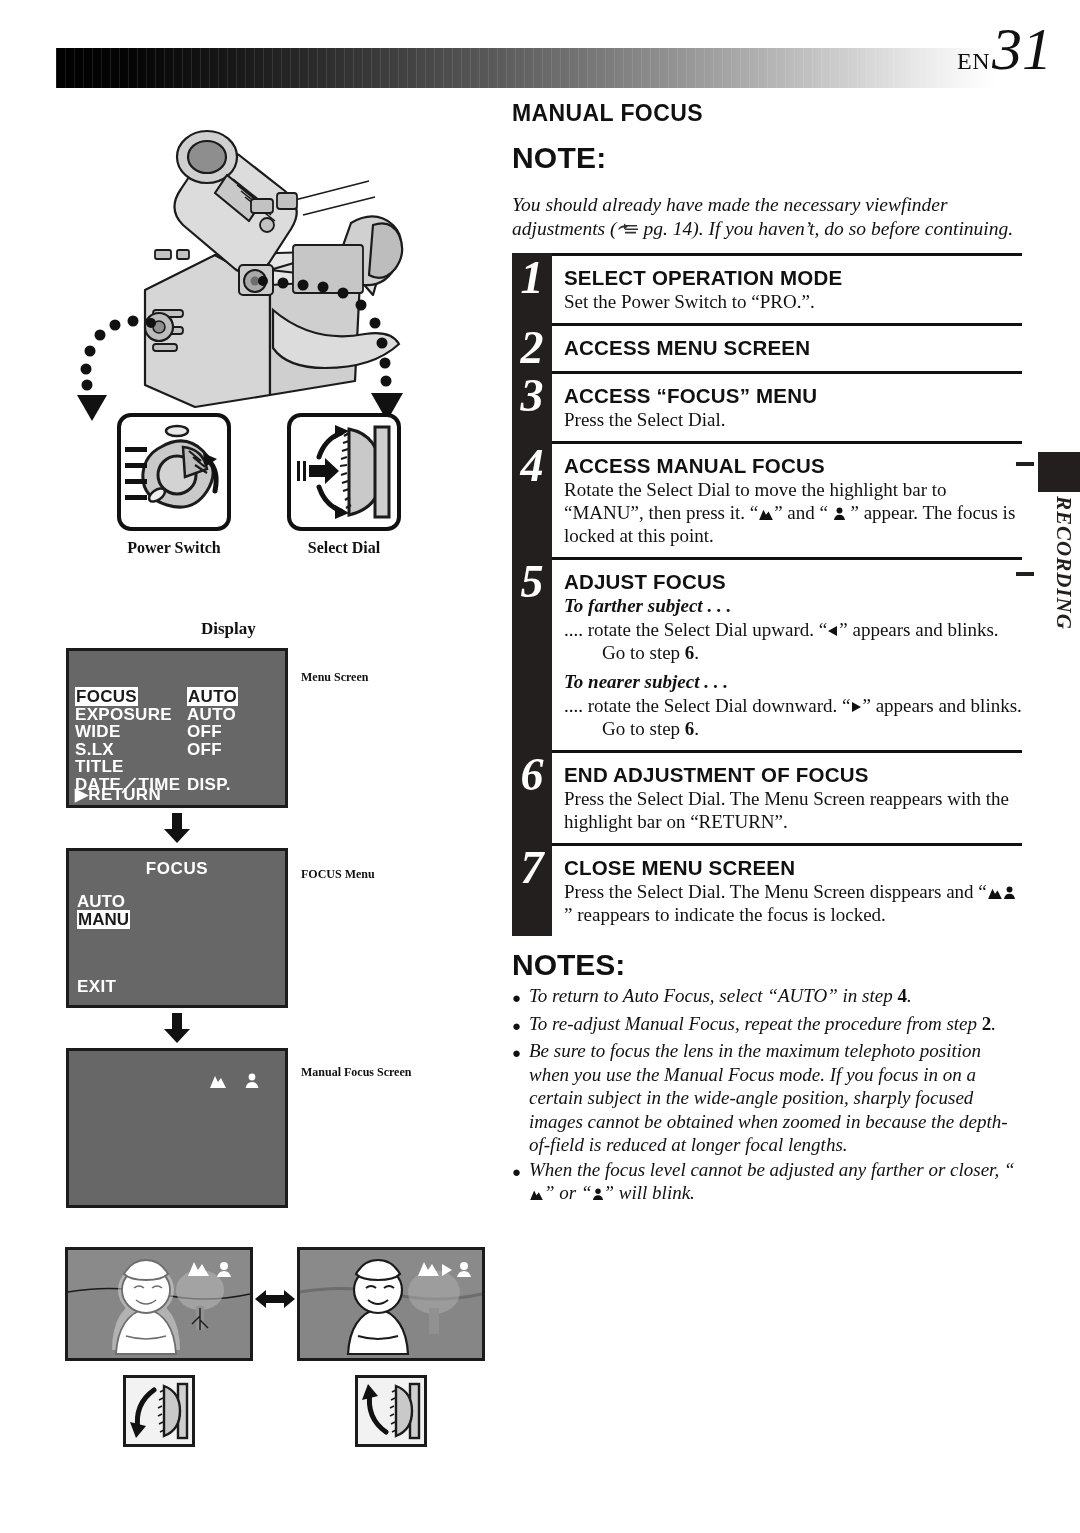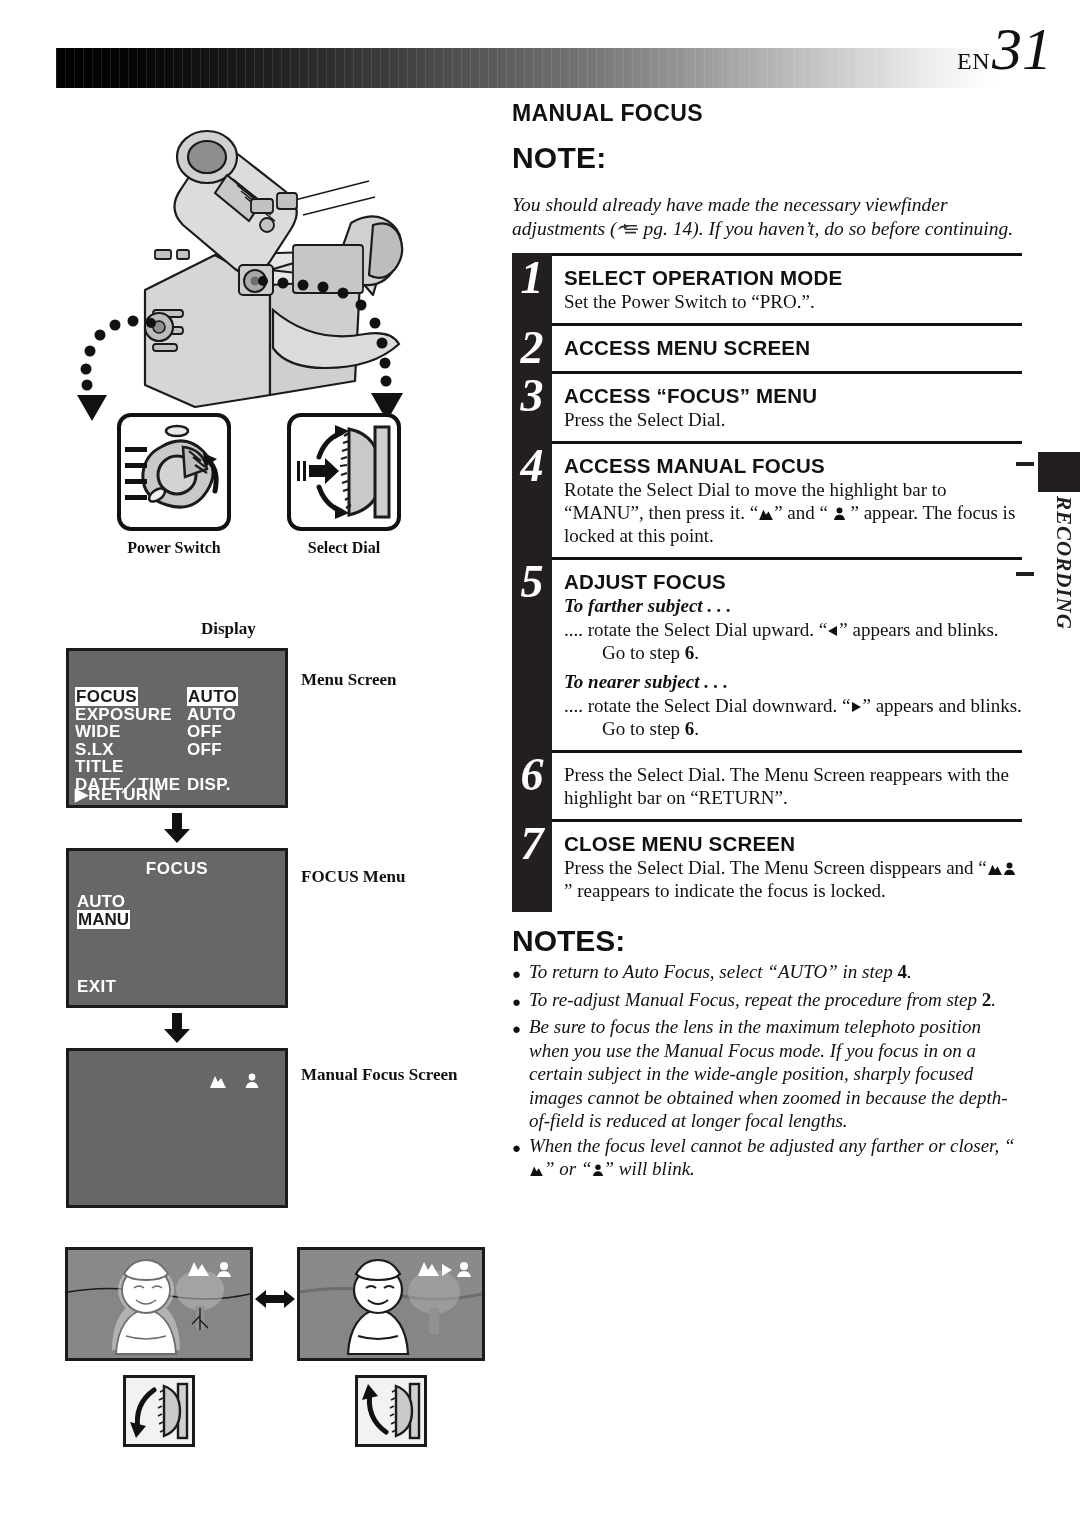--- a/index.html
+++ b/index.html
@@ -64,21 +64,21 @@
     color: #fff;
     font-family: "Liberation Sans", sans-serif;
     font-weight: 700;
   }
   .osd-1 { top: 553px; }
   .osd-2 { top: 753px; }
   .osd-3 { top: 953px; }
 
   .osd-caption {
     position: absolute; left: 246px;
-    font-family: "Liberation Serif", serif; font-weight: 700; font-size: 17px;
+    font-family: "Liberation Serif", serif; font-weight: 700; font-size: 12px;
     white-space: nowrap;
   }
   .cap-1 { top: 575px; }
   .cap-2 { top: 772px; }
   .cap-3 { top: 970px; }
 
   .menu-rows { position:absolute; left: 6px; top: 37px; font-size: 17px; line-height: 17.5px; letter-spacing: .3px; }
   .menu-row { display: flex; height: 17.5px; align-items: center; }
   .m-name { width: 112px; white-space: pre; }
   .m-val { white-space: pre; }
@@ -564,20 +564,21 @@
           <div class="step-text ind1"><span>.... rotate the Select Dial downward. “</span><svg class="inline-icon" width="12" height="12" viewBox="0 0 12 12" aria-hidden="true">
                 <path d="M2 1 L2 11 L11 6 Z" fill="#111"></path>
               </svg><span>” appears and blinks.</span></div>
           <div class="step-text ind2"><span>Go to step</span> <span class="bold">6</span>.</div>
         </div>
       </div>
 
       <div class="step">
         <div class="stepnum">6</div>
         <div class="stepbody">
+          <div class="step-title">END ADJUSTMENT OF FOCUS</div>
           <div class="step-text">Press the Select Dial. The Menu Screen reappears with the highlight bar on “RETURN”.</div>
         </div>
       </div>
 
       <div class="step">
         <div class="stepnum">7</div>
         <div class="stepbody">
           <div class="step-title">CLOSE MENU SCREEN</div>
           <div class="step-text"><span>Press the Select Dial. The Menu Screen disppears and “</span><svg class="inline-icon" width="16" height="12" viewBox="0 0 18 14" aria-hidden="true">
                 <path d="M1 14 L6 2 L9 8 L12 4 L17 14 Z" fill="#111"></path>

